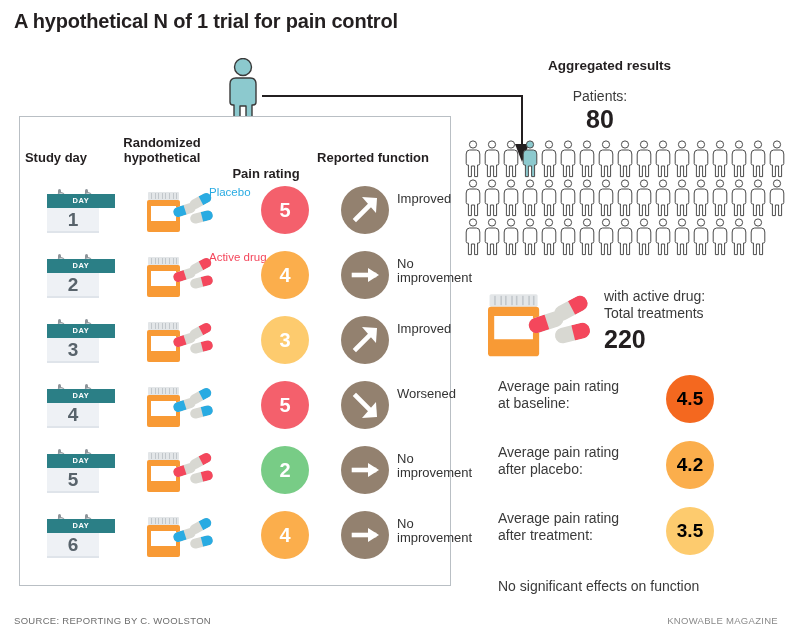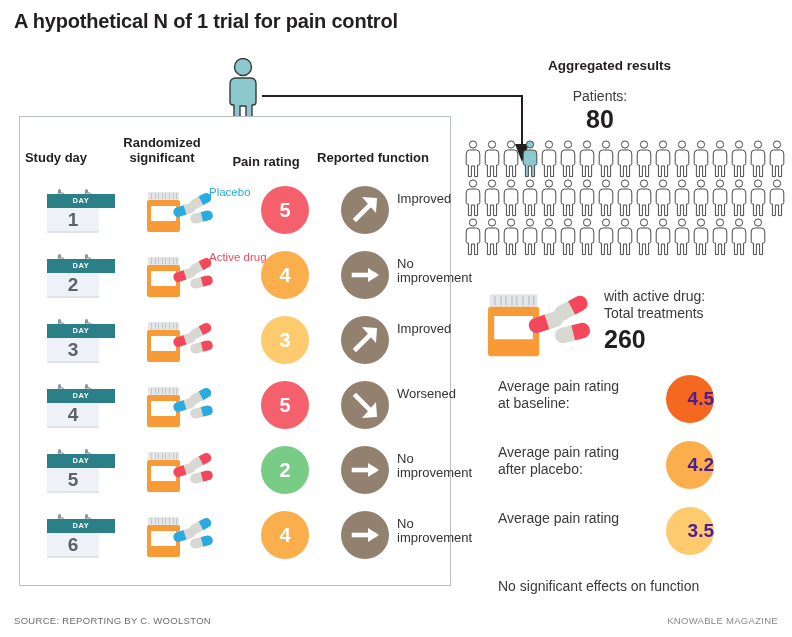--- a/index.html
+++ b/index.html
@@ -31,21 +31,21 @@
     border: 1px solid #b9bfc4;
     background:#fff;
   }
   .col-head {
     position:absolute; text-align:center;
     font-size: 13px; font-weight:bold; color:#231f20;
     line-height:15px;
   }
   #h-day   { left:8px;   top:150px; width:96px; }
   #h-inter { left:104px; top:135px; width:116px; }
-  #h-pain  { left:222px; top:154px; width:88px; }
+  #h-pain  { left:222px; top:166px; width:88px; }
   #h-func  { left:306px; top:150px; width:134px; }
 
   
   .row { position:absolute; left:19px; width:432px; height:63px; }
 
   
   .cal { position:absolute; left:28px; top:11px; width:52px; height:44px; }
   .cal-rings { position:absolute; left:0; top:0; width:52px; height:8px; }
   .cal-ring {
     position:absolute; top:0; width:3px; height:9px;
@@ -155,22 +155,22 @@
 
   
   .avg { position:absolute; left:498px; width:290px; height:48px; }
   .avg-label {
     position:absolute; left:0; top:3px; width:160px;
     font-size:14px; line-height:17px; color:#3a3a3a;
   }
   .avg-circle {
     position:absolute; left:168px; top:0;
     width:48px; height:48px; border-radius:50%;
-    color:#4c1d95; font-size:19px; font-weight:bold;
-    text-align:right; line-height:48px;
+    color:#000000; font-size:19px; font-weight:bold;
+    text-align:center; line-height:48px;
   }
   #no-effects {
     position:absolute; left:498px; top:578px;
     font-size:14px; color:#3a3a3a;
   }
 
   
   #footer-left {
     position:absolute; left:14px; top:615px;
     font-size:9.5px; letter-spacing:.3px; color:#6d6d6d;
@@ -197,21 +197,21 @@
     <polyline points="0,8 260,8 260,58" fill="none" stroke="#231f20" stroke-width="2"></polyline>
     <polygon points="260,74 253,56 267,56" fill="#231f20"></polygon>
   </svg>
 </div>
 
 <div id="trial-card"></div>
 
 <div class="col-head" id="h-day">Study day</div>
 <div class="col-head" id="h-inter">
   <div>Randomized</div>
-  <div>significant</div>
+  <div>hypothetical</div>
 </div>
 <div class="col-head" id="h-pain">Pain rating</div>
 <div class="col-head" id="h-func">Reported function</div>
 
 <div id="rows-container">
     <div class="row" style="top: 178px;">
       <div class="cal">
         <div class="cal-rings">
           <div class="cal-ring l"></div>
           <div class="cal-ring r"></div>
@@ -743,40 +743,41 @@
         <div class="cap c3">
           <span style="background:#F4475C"></span>
         </div>
       </div>
     </div>
   </div>
 <div id="tt-text">
   <div>with active drug:</div>
   <div>Total treatments</div>
 </div>
-<div id="tt-value">260</div>
+<div id="tt-value">220</div>
 
 <div id="averages-container">
     <div class="avg" style="top: 375px;">
       <div class="avg-label">
         <div>Average pain rating</div>
         <div>at baseline:</div>
       </div>
       <div class="avg-circle" style="background:#F4681F">4.5</div>
     </div>
     <div class="avg" style="top: 441px;">
       <div class="avg-label">
         <div>Average pain rating</div>
         <div>after placebo:</div>
       </div>
       <div class="avg-circle" style="background:#FBAE4C">4.2</div>
     </div>
     <div class="avg" style="top: 507px;">
       <div class="avg-label">
         <div>Average pain rating</div>
+        <div>after treatment:</div>
       </div>
       <div class="avg-circle" style="background:#FDCB6E">3.5</div>
     </div>
   </div>
 <div id="no-effects">No significant effects on function</div>
 
 <div id="footer-left">SOURCE: REPORTING BY C. WOOLSTON</div>
 <div id="footer-right">KNOWABLE MAGAZINE</div>
 
 </body></html>

